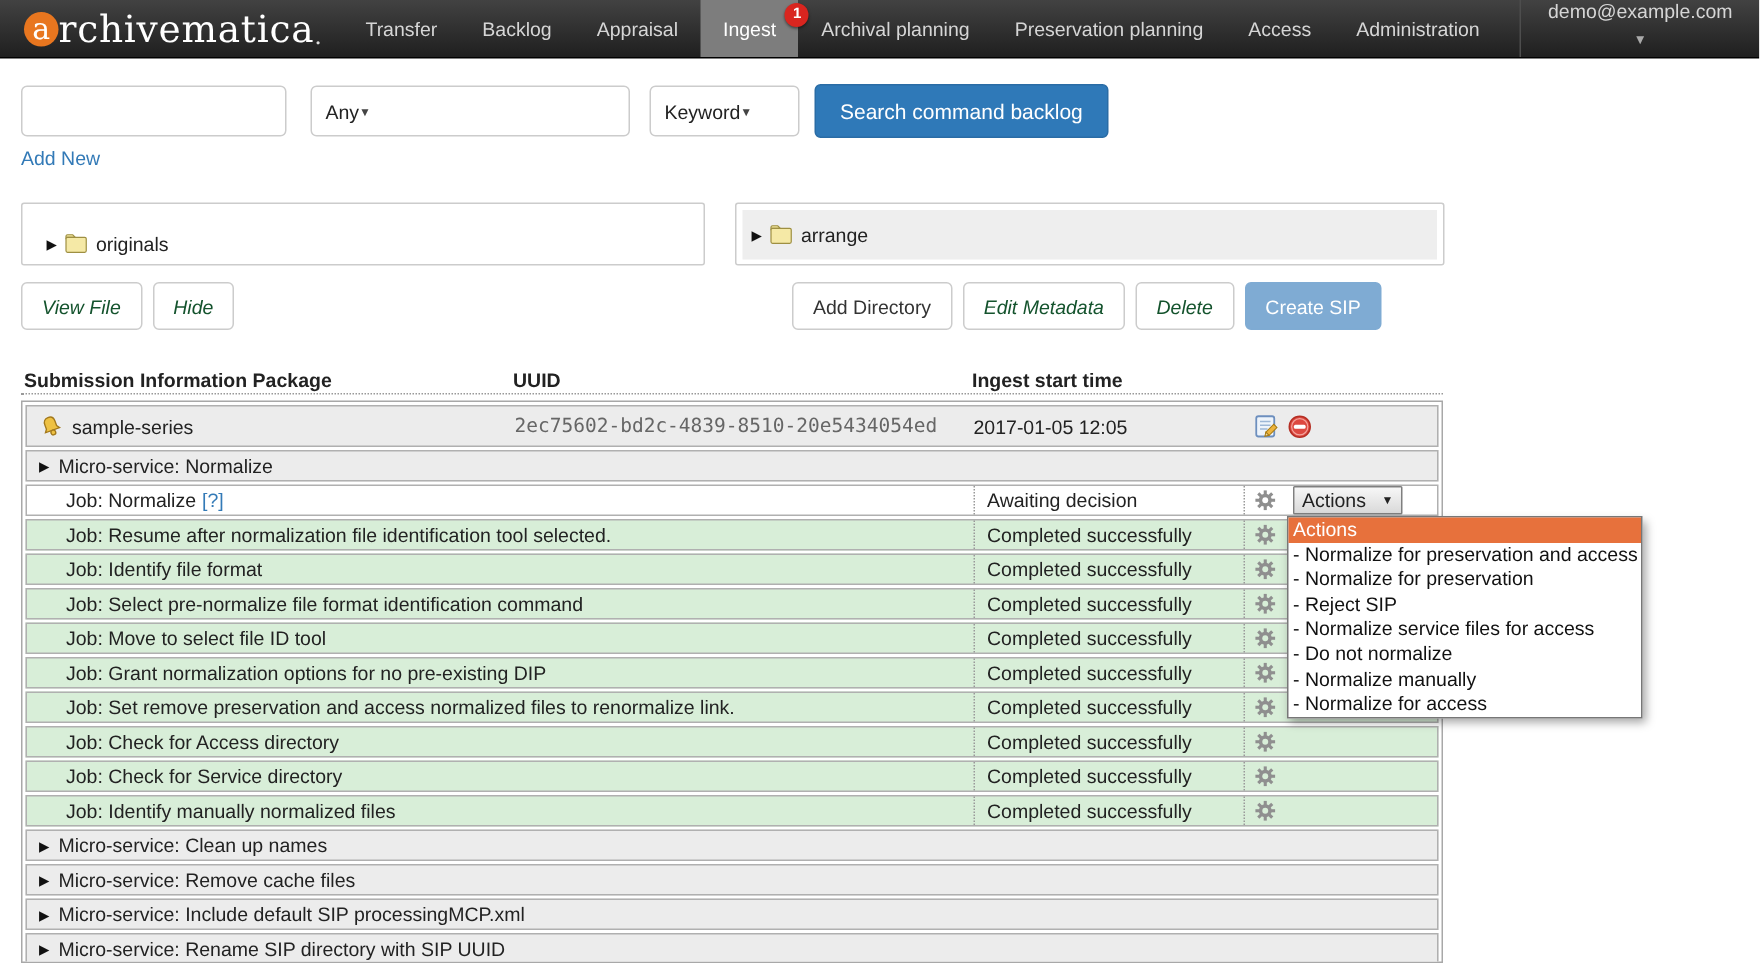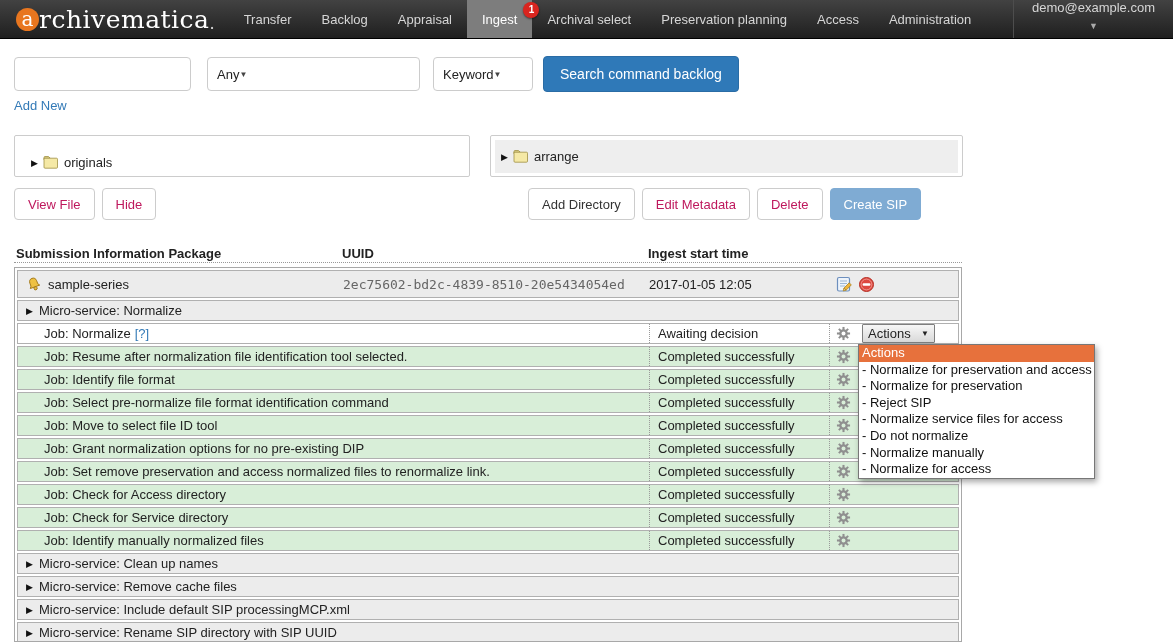--- a/index.html
+++ b/index.html
@@ -49,21 +49,21 @@
   .tree-row { display:flex; align-items:center; gap:5px; height:33px; padding-left:6px; cursor:pointer; }
   .panel-arrange .tree-row { background:#eee; }
   .tree-tri { font-size:9px; color:#111; }
   .folder-icon svg { display:block; }
 
   
   .btn-group { position:absolute; top:188px; display:flex; gap:7px; }
   .grp-left { left:14px; } .grp-right { left:502px; }
   .btn { height:32px; padding:0 13px; border:1px solid #ccc; border-radius:4px; background:#fff;
          font-size:13px; font-family:"Liberation Sans", sans-serif; cursor:pointer; }
-  .btn-muted { color:#be185d; }
+  .btn-muted { color:#14532d;font-style:italic; }
   .btn-default { color:#333;margin-left:26px; }
   .btn-primary-muted { background:#7fabd3; border-color:#7fabd3; color:#fff; }
 
   
   .thead-label { position:absolute; top:246px; font-weight:bold; color:#222; }
   .th1 { left:16px; } .th2 { left:342px; } .th3 { left:648px; }
   .thead-rule { position:absolute; left:14px; top:262px; width:948px; border-bottom:1px dotted #999; }
 
   .tbody { position:absolute; left:14px; top:267px; width:948px; height:375px;
            border:1px solid #a8a8a8; background:#fff; overflow:hidden; }
@@ -110,21 +110,21 @@
     <div class="logo">
       <span class="logo-first">a</span>
         <span class="logo-rest">rchivematica</span>
         <span class="logo-dot">.</span>
     </div>
     <div class="nav-items">
         <div class="nav-item"><span>Transfer</span></div>
         <div class="nav-item"><span>Backlog</span></div>
         <div class="nav-item"><span>Appraisal</span></div>
         <div class="nav-item active"><span>Ingest</span><span class="nav-badge">1</span></div>
-        <div class="nav-item"><span>Archival select</span></div>
+        <div class="nav-item"><span>Archival planning</span></div>
         <div class="nav-item"><span>Preservation planning</span></div>
         <div class="nav-item"><span>Access</span></div>
         <div class="nav-item"><span>Administration</span></div>
       </div>
     <div class="nav-user">
       <span>demo@example.com</span>
       <span class="user-caret">▼</span>
     </div>
   </div>
 

